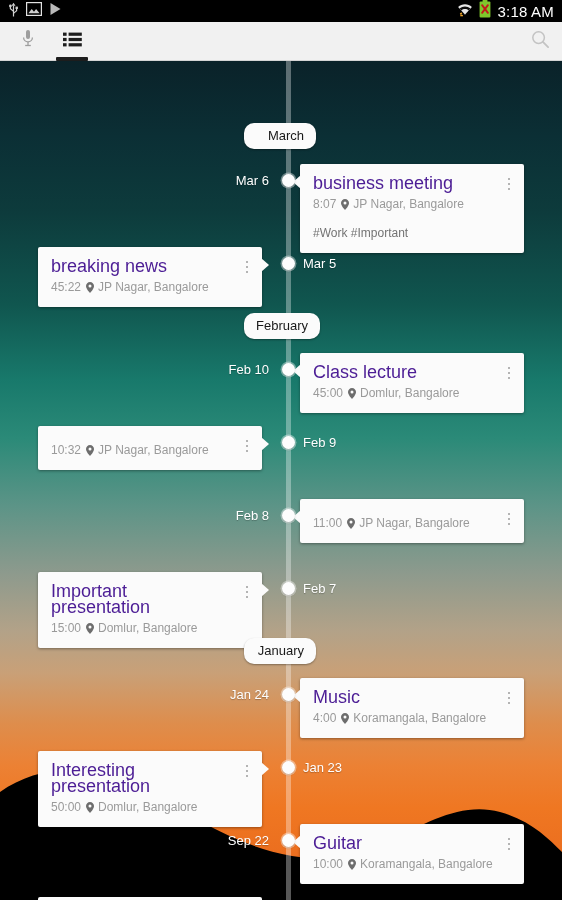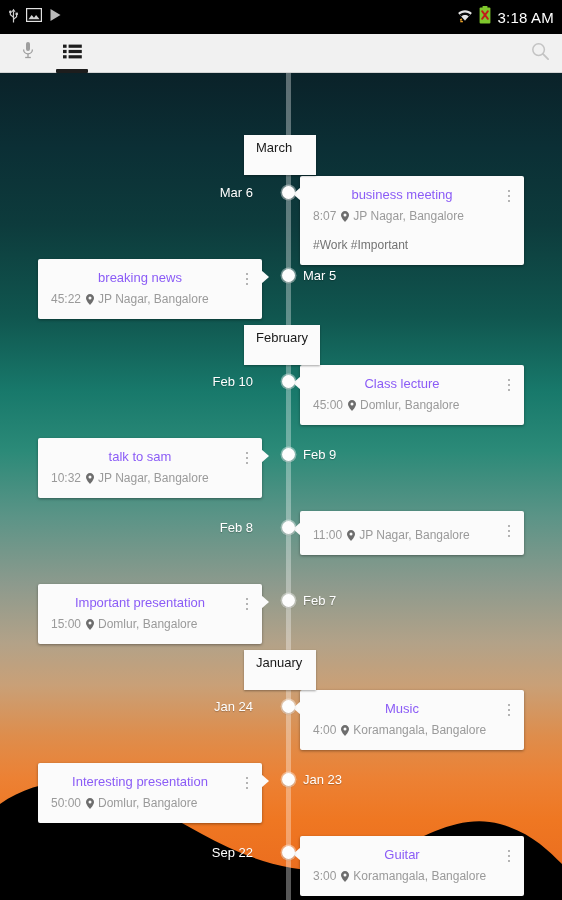--- a/index.html
+++ b/index.html
@@ -5,21 +5,21 @@
   * { margin:0; padding:0; box-sizing:border-box; }
   html,body { width:562px; height:900px; overflow:hidden; }
   body {
     font-family:"Liberation Sans", sans-serif;
     background:#000;
     -webkit-font-smoothing:antialiased;
   }
 
   
   .statusbar {
-    height:34px; width:562px;
+    height:22px; width:562px;
     background:#000;
     display:flex; align-items:center;
     padding:0 6px 0 8px;
     position:relative; z-index:40;
   }
   .sb-left { display:flex; align-items:center; gap:7px; }
   .sb-right { margin-left:auto; display:flex; align-items:center; gap:5px; }
   .sb-time {
     color:#fff; font-size:15px; letter-spacing:.2px;
     font-family:"Liberation Sans", sans-serif;
@@ -77,43 +77,43 @@
     background:rgba(255,255,255,0.34);
     z-index:4;
   }
 
   
   .month {
     position:absolute; left:244px;
     background:#fbfbfb;
     color:#1a1a1a;
     font-size:13px;
-    padding:5px 12px 20px;
-    border-radius:0;
+    padding:5px 12px 6px;
+    border-radius:10px;
     box-shadow:0 1px 2px rgba(0,0,0,.35);
     z-index:8; white-space:nowrap;
-    text-align:left; min-width:72px;
+    text-align:right; min-width:72px;
   }
 
   
   .row { position:absolute; left:0; width:562px; z-index:6; }
 
   .dot {
     position:absolute; left:282px; width:13px; height:13px;
     border-radius:50%;
     background:#fdfdfd;
     box-shadow:0 0 0 1.5px rgba(255,255,255,.40), 0 1px 2px rgba(0,0,0,.3);
     z-index:9;
   }
   .daylbl {
     position:absolute;
     color:#fff; font-size:13px; white-space:nowrap; z-index:9;
     text-shadow:0 1px 1px rgba(0,0,0,.25);
   }
-  .daylbl.left  { right:309px; text-align:left; }
+  .daylbl.left  { right:293px; text-align:left; }
   .daylbl.right { left:303px; }
 
   .card {
     position:absolute;
     background:#fbfbfb;
     border-radius:2px;
     box-shadow:0 1px 3px rgba(0,0,0,.38);
     padding:11px 13px 12px;
     z-index:7;
   }
@@ -128,23 +128,22 @@
     border-right:8px solid #fbfbfb;
   }
   .card.leftside .ptr {
     right:-7px;
     border-top:7px solid transparent;
     border-bottom:7px solid transparent;
     border-left:8px solid #fbfbfb;
   }
 
   .c-title {
-    font-size:13px; color:#8b5cf6; line-height:16px;
+    font-size:18px; color:#4c1d95; line-height:16px;
     padding-right:20px;
-    text-align:center;
   }
   .c-meta {
     margin-top:5px;
     font-size:12px; color:#9a9a9a;
     line-height:16px;
     display:flex; align-items:center; gap:4px;
     white-space:nowrap;
   }
   .c-meta .pinwrap { display:inline-flex; align-items:center; margin-left:1px; }
   .c-tags {
@@ -331,21 +330,20 @@
             <i></i>
           </span>
     </div>
   </div>
 
   <div class="row" style="top: 365px;">
     <span class="dot" style="top: 10px;"></span>
     <span class="daylbl right" style="top: 9px;">Feb 9</span>
     <div class="card leftside" style="top: 0px;">
       <span class="ptr"></span>
-      <div class="c-title">talk to sam</div>
       <div class="c-meta">
         <span>10:32</span>
         <span class="pinwrap">
           <svg width="8" height="11" viewBox="0 0 8 11">
             <path d="M4 0C1.8 0 0 1.8 0 4c0 3 4 7 4 7s4-4 4-7c0-2.2-1.8-4-4-4z" fill="#6d6d6d"></path>
             <circle cx="4" cy="4" r="1.5" fill="#fbfbfb"></circle>
           </svg>
         </span>
         <span>JP Nagar, Bangalore</span>
       </div>
@@ -457,21 +455,21 @@
     </div>
   </div>
 
   <div class="row" style="top: 763px;">
     <span class="dot" style="top: 10px;"></span>
     <span class="daylbl left" style="top: 9px;">Sep 22</span>
     <div class="card rightside" style="top: 0px;">
       <span class="ptr"></span>
       <div class="c-title">Guitar</div>
       <div class="c-meta">
-        <span>3:00</span>
+        <span>10:00</span>
         <span class="pinwrap">
           <svg width="8" height="11" viewBox="0 0 8 11">
             <path d="M4 0C1.8 0 0 1.8 0 4c0 3 4 7 4 7s4-4 4-7c0-2.2-1.8-4-4-4z" fill="#6d6d6d"></path>
             <circle cx="4" cy="4" r="1.5" fill="#fbfbfb"></circle>
           </svg>
         </span>
         <span>Koramangala, Bangalore</span>
       </div>
 
       <span class="kebab">

